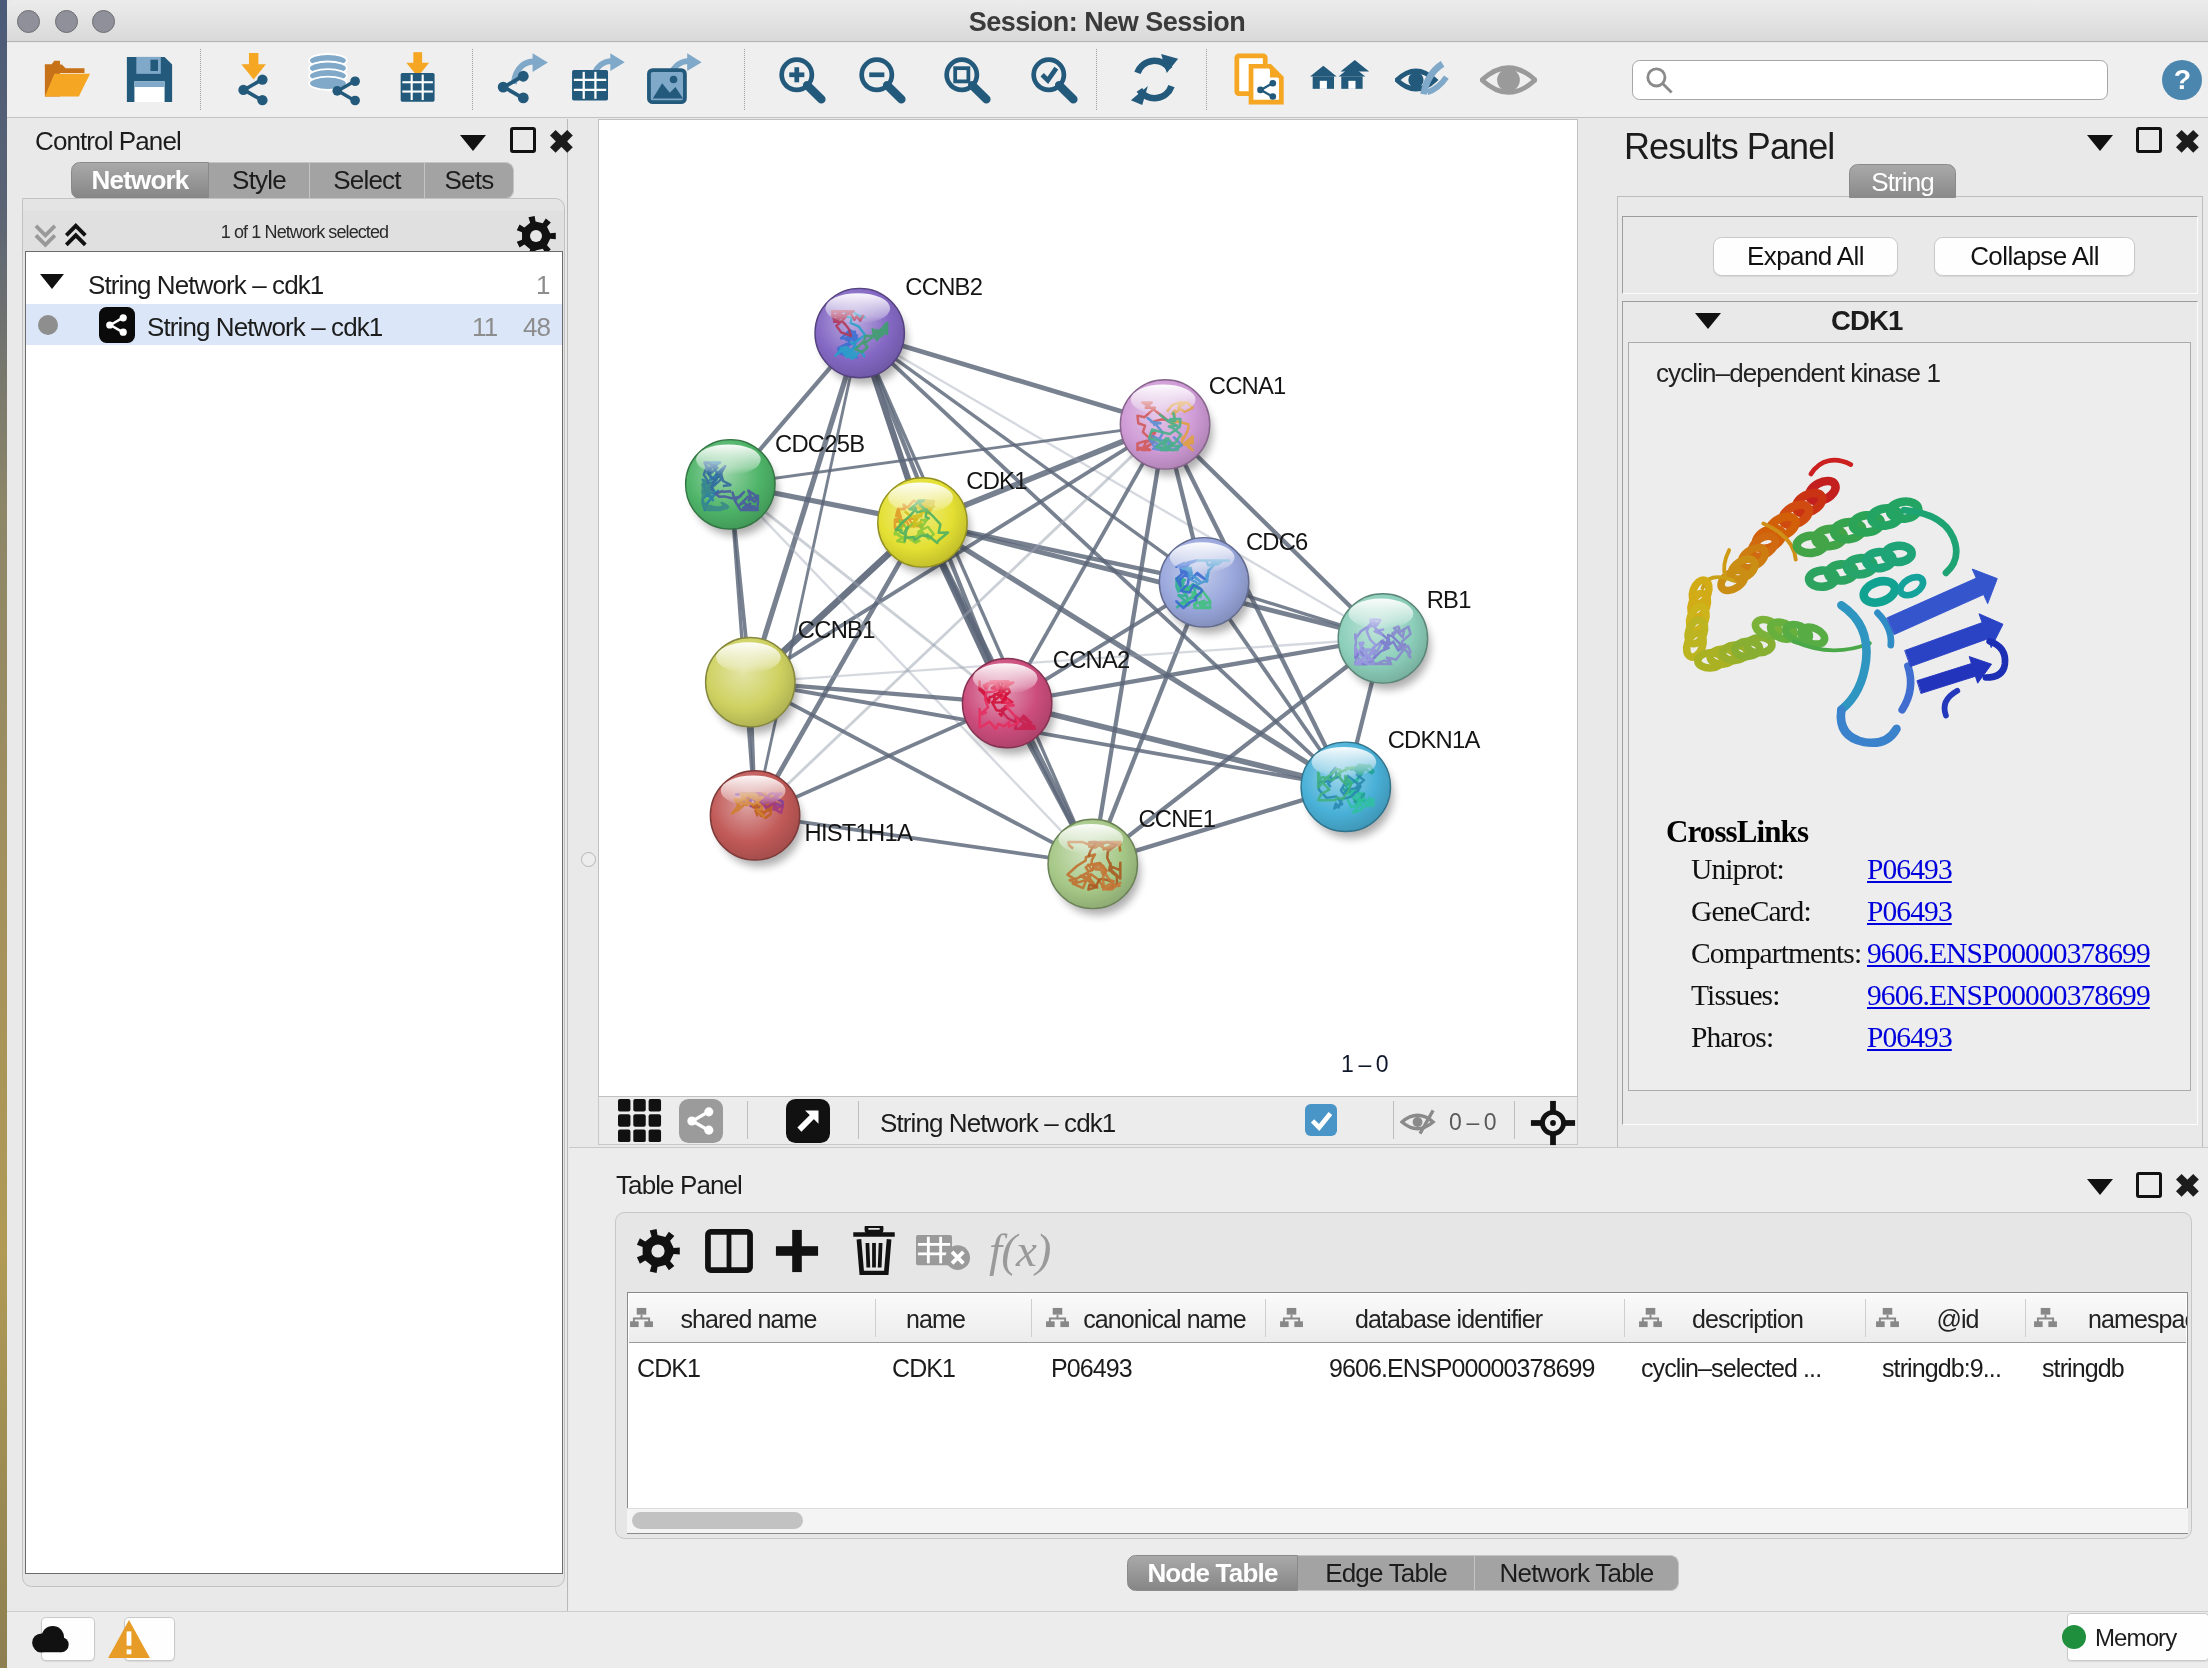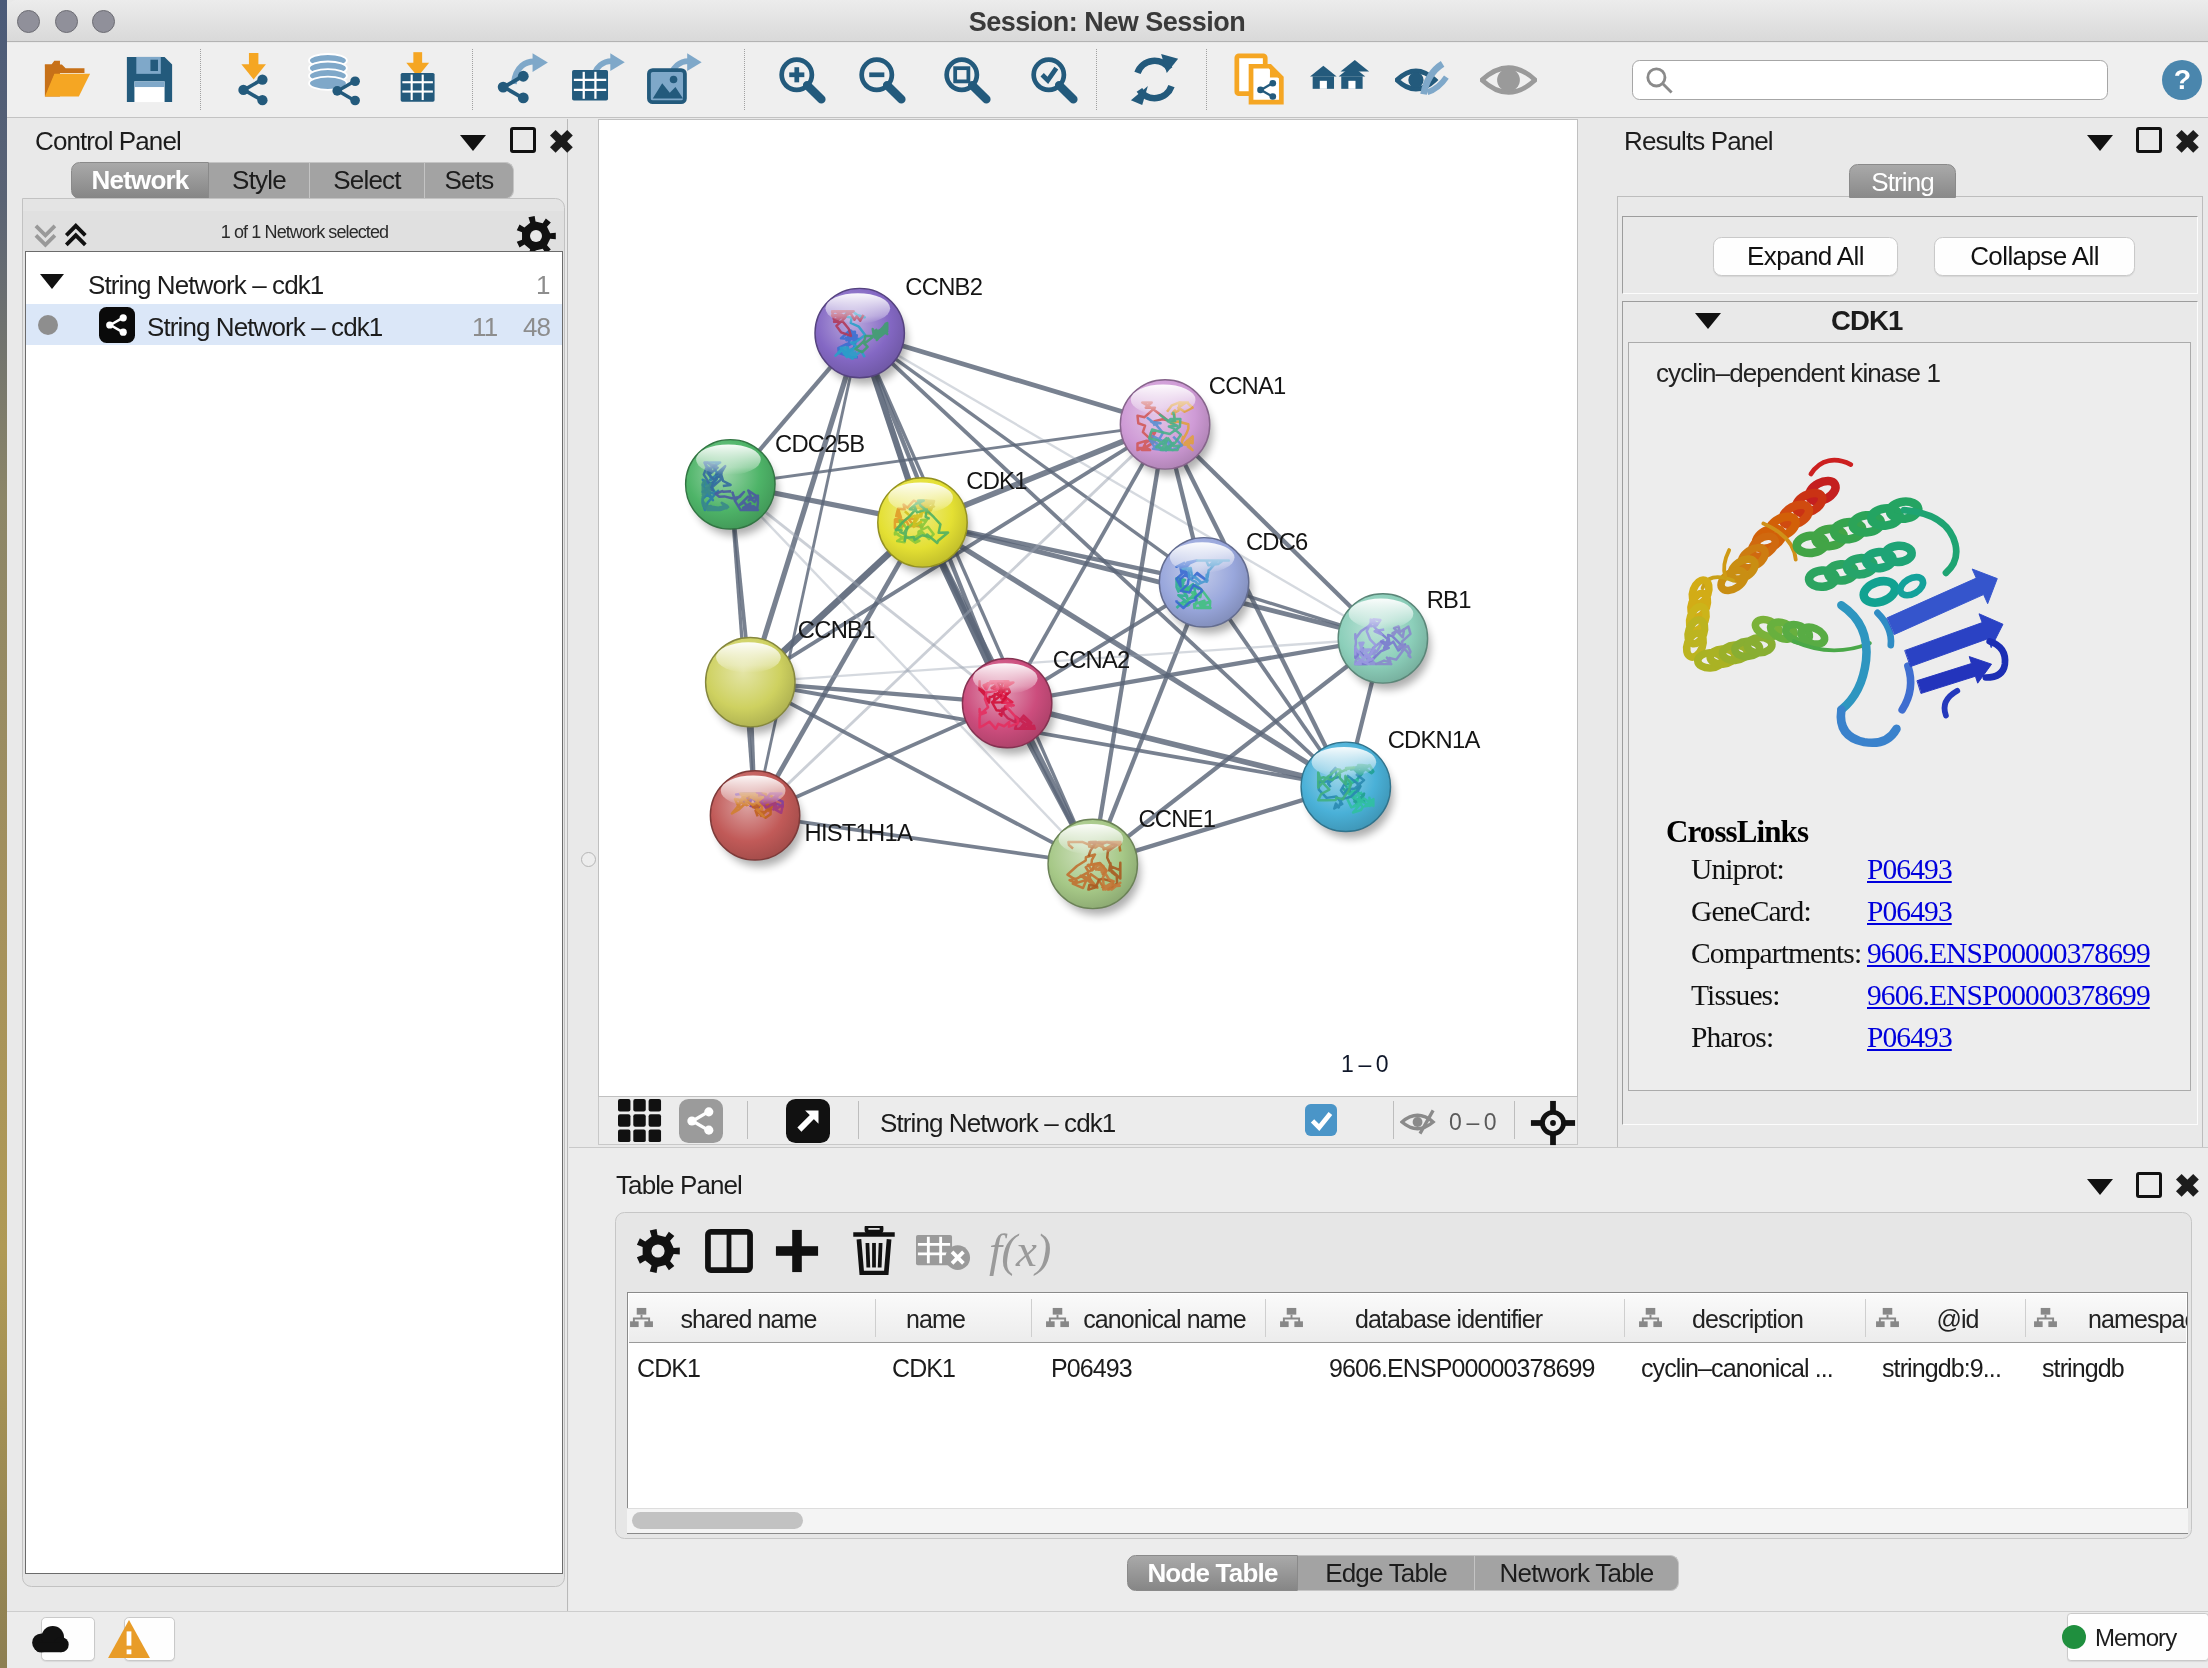--- a/index.html
+++ b/index.html
@@ -559,21 +559,21 @@
       <line x1="25" y1="2" x2="25" y2="13" stroke="#111" stroke-width="6"></line>
       <line x1="25" y1="37" x2="25" y2="48" stroke="#111" stroke-width="6"></line>
       <line x1="2" y1="25" x2="13" y2="25" stroke="#111" stroke-width="6"></line>
       <line x1="37" y1="25" x2="48" y2="25" stroke="#111" stroke-width="6"></line>
       <circle cx="25" cy="25" r="3" fill="#111"></circle>
     </svg></div>
 <div class="abs" style="left:1394px;top:1149px;width:17px;height:17px;border-radius:50%;background:#cdcdcd;border:1px solid #b0b0b0"></div>
 <div class="abs" style="left:1581px;top:624px;width:15px;height:15px;border-radius:50%;background:#ededed;border:1px solid #b5b5b5"></div>
 <div class="abs" style="left:581px;top:852px;width:15px;height:15px;border-radius:50%;background:#ededed;border:1px solid #b5b5b5"></div>
 <div class="abs" style="left:1579px;top:119px;width:630px;height:1029px;background:#e9e9e9"></div>
-<div class="txt" style="left:1624px;top:126px;font-size:26px">Results Panel</div>
+<div class="txt" style="left:1624px;top:126px;font-size:36px">Results Panel</div>
 <div class="abs" style="left:2087px;top:135px;width:0;height:0;border-left:13.3px solid transparent;border-right:13.3px solid transparent;border-top:16px solid #111"></div>
 <div class="abs" style="left:2136px;top:127px;width:26px;height:26px;border:3.3px solid #111;border-radius:2.9px"></div>
 <div class="txt" style="left:2174px;top:123px;font-size:32px;font-weight:700">✖</div>
 <div class="abs" style="left:1617px;top:196px;width:586px;height:958px;border:1px solid #bdbdbd;background:#e9e9e9"></div>
 <div class="abs" style="left:1849px;top:164px;width:107px;height:34px;background:linear-gradient(#a9a9a9,#8a8a8a);border:1px solid #8a8a8a;border-radius:8.6px 8.6px 0 0"></div>
 <div class="txt" style="left:1849px;top:167px;width:107px;text-align:center;font-size:26px;color:#fff">String</div>
 <div class="sunken" style="left:1622px;top:216px;width:576px;height:78px;background:#e9e9e9"></div>
 <div class="btn" style="left:1693px;top:237px;width:185px;height:39px">Expand All</div>
 <div class="btn" style="left:1914px;top:237px;width:201px;height:39px">Collapse All</div>
 <div class="sunken" style="left:1622px;top:301px;width:576px;height:824px;background:#e9e9e9"></div>
@@ -734,21 +734,21 @@
       <rect x="0" y="15" width="9" height="6" fill="#888"></rect>
       <rect x="15" y="15" width="9" height="6" fill="#888"></rect>
     </svg></div>
 <div class="abs" style="left:2088px;top:1305px;width:99px;overflow:hidden">
     <div style="font-size:25px;letter-spacing:-0.9px;color:#222;white-space:nowrap">namespace</div>
   </div>
 <div class="txt" style="left:637px;top:1354px;font-size:25px">CDK1</div>
 <div class="txt" style="left:892px;top:1354px;font-size:25px">CDK1</div>
 <div class="txt" style="left:1051px;top:1354px;font-size:25px">P06493</div>
 <div class="txt" style="left:1329px;top:1354px;font-size:25px">9606.ENSP00000378699</div>
-<div class="txt" style="left:1641px;top:1354px;font-size:25px">cyclin–canonical ...</div>
+<div class="txt" style="left:1641px;top:1354px;font-size:25px">cyclin–selected ...</div>
 <div class="txt" style="left:1882px;top:1354px;font-size:25px">stringdb:9...</div>
 <div class="txt" style="left:2042px;top:1354px;font-size:25px">stringdb</div>
 <div class="abs" style="left:627px;top:1508px;width:1561px;height:25px;background:#f4f4f4;border-top:1px solid #ddd"></div>
 <div class="abs" style="left:632px;top:1512px;width:171px;height:17px;background:#c2c2c2;border-radius:8.6px"></div>
 <div class="tabrow" style="left:1127px;top:1555px;height:36px">
     <div class="tab first sel" style="width:171px">Node Table</div>
     <div class="tab" style="width:177px">Edge Table</div>
     <div class="tab last" style="width:204px">Network Table</div>
   </div>
 <div class="abs" style="left:6.7px;top:1611px;width:2202px;height:57px;background:#ececec;border-top:1px solid #cdcdcd"></div>

